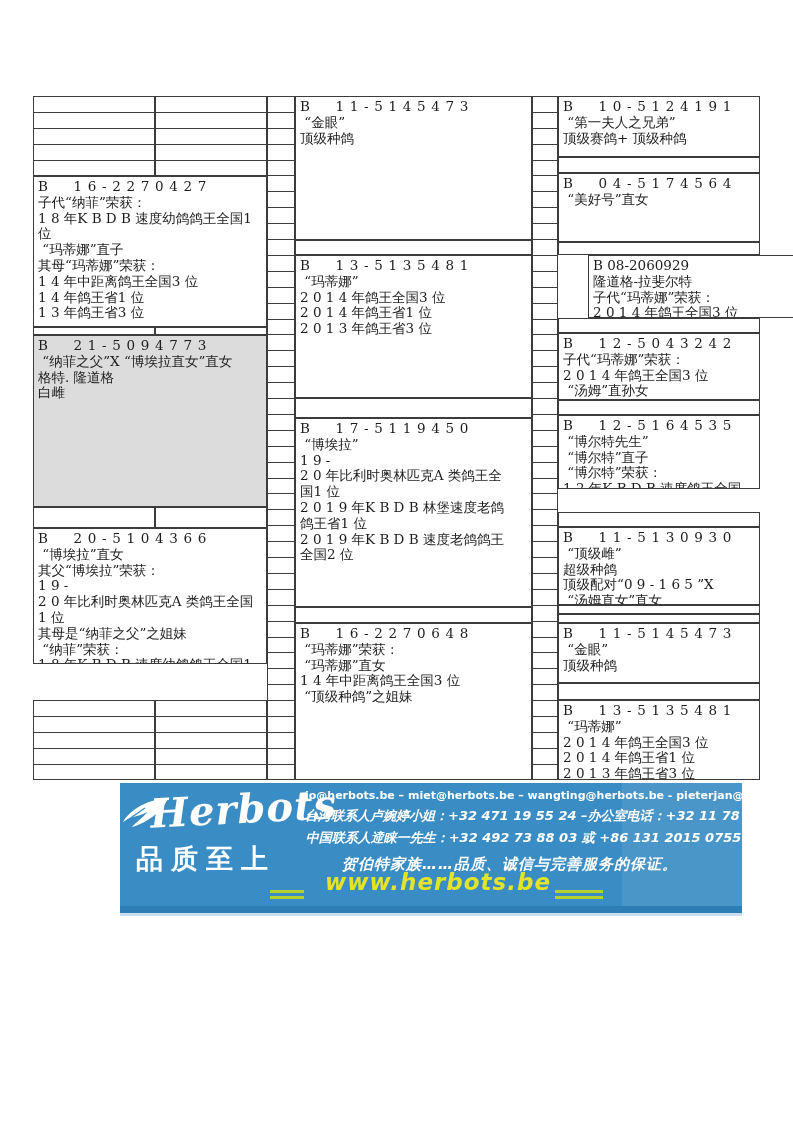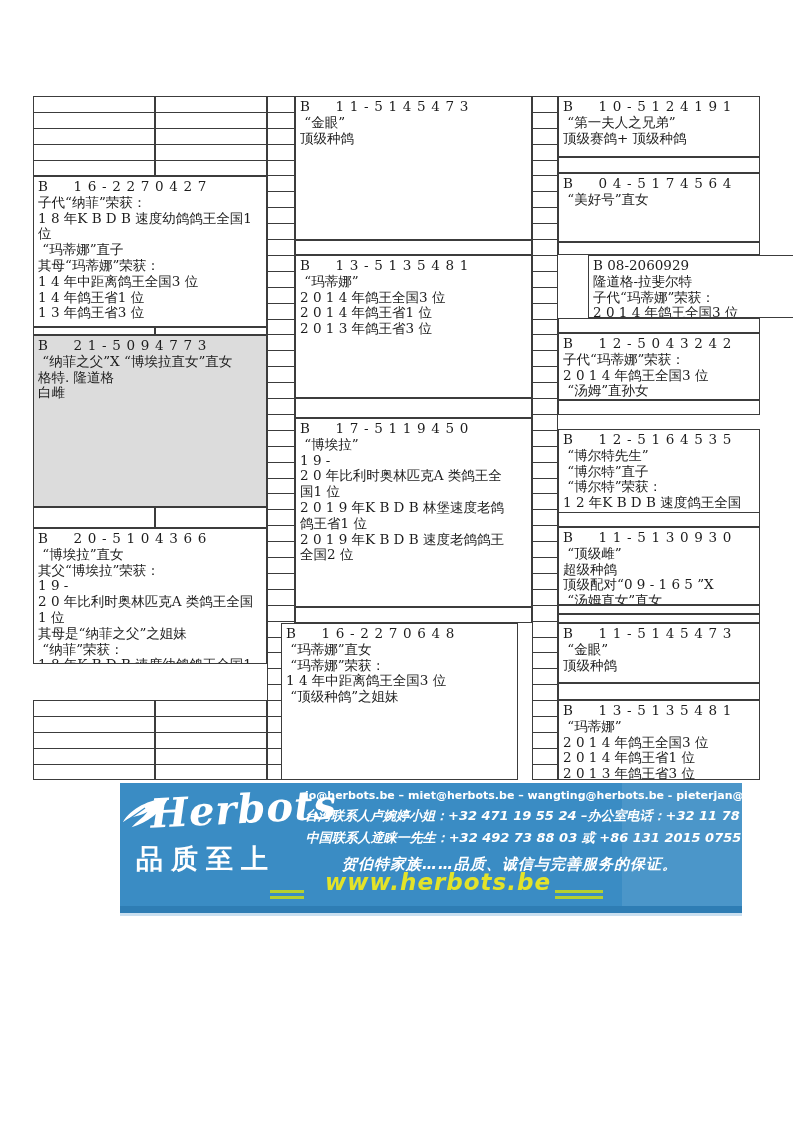--- a/index.html
+++ b/index.html
@@ -115,25 +115,25 @@
         <div class="ln">1 9 -</div>
         <div class="ln">2 0 年比利时奥林匹克A 类鸽王全</div>
         <div class="ln">国1 位</div>
         <div class="ln">2 0 1 9 年K B D B 林堡速度老鸽</div>
         <div class="ln">鸽王省1 位</div>
         <div class="ln">2 0 1 9 年K B D B 速度老鸽鸽王</div>
         <div class="ln">全国2 位</div>
       </div>
   </div>
   <div class="cell" style="left:295px;top:607px;width:237px;height:16px"></div>
-  <div class="cell blk" style="left:281px;top:623px;width:237px;height:157px">
+  <div class="cell blk" style="left:295px;top:623px;width:237px;height:157px">
     <div class="ln ring sp">B  16-2270648</div>
     <div>
+        <div class="ln"> “玛蒂娜”荣获：</div>
         <div class="ln"> “玛蒂娜”直女</div>
-        <div class="ln"> “玛蒂娜”荣获：</div>
         <div class="ln">1 4 年中距离鸽王全国3 位</div>
         <div class="ln"> “顶级种鸽”之姐妹</div>
       </div>
   </div>
 
   <div class="cell blk" style="left:558px;top:96px;width:202px;height:61px">
     <div class="ln ring sp">B  10-5124191</div>
     <div>
         <div class="ln"> “第一夫人之兄弟”</div>
         <div class="ln">顶级赛鸽+ 顶级种鸽</div>
@@ -158,21 +158,21 @@
   <div class="cell" style="left:558px;top:318px;width:202px;height:15px"></div>
   <div class="cell blk" style="left:558px;top:333px;width:202px;height:67px">
     <div class="ln ring sp">B  12-5043242</div>
     <div>
         <div class="ln">子代“玛蒂娜”荣获：</div>
         <div class="ln">2 0 1 4 年鸽王全国3 位</div>
         <div class="ln"> “汤姆”直孙女</div>
       </div>
   </div>
   <div class="cell" style="left:558px;top:400px;width:202px;height:15px"></div>
-  <div class="cell blk" style="left:558px;top:429px;width:202px;height:97px">
+  <div class="cell blk" style="left:558px;top:415px;width:202px;height:74px">
     <div class="ln ring sp">B  12-5164535</div>
     <div>
         <div class="ln"> “博尔特先生”</div>
         <div class="ln"> “博尔特”直子</div>
         <div class="ln"> “博尔特”荣获：</div>
         <div class="ln">1 2 年K B D B 速度鸽王全国</div>
         <div class="ln">1 位</div>
       </div>
   </div>
   <div class="cell" style="left:558px;top:512px;width:202px;height:15px"></div>

